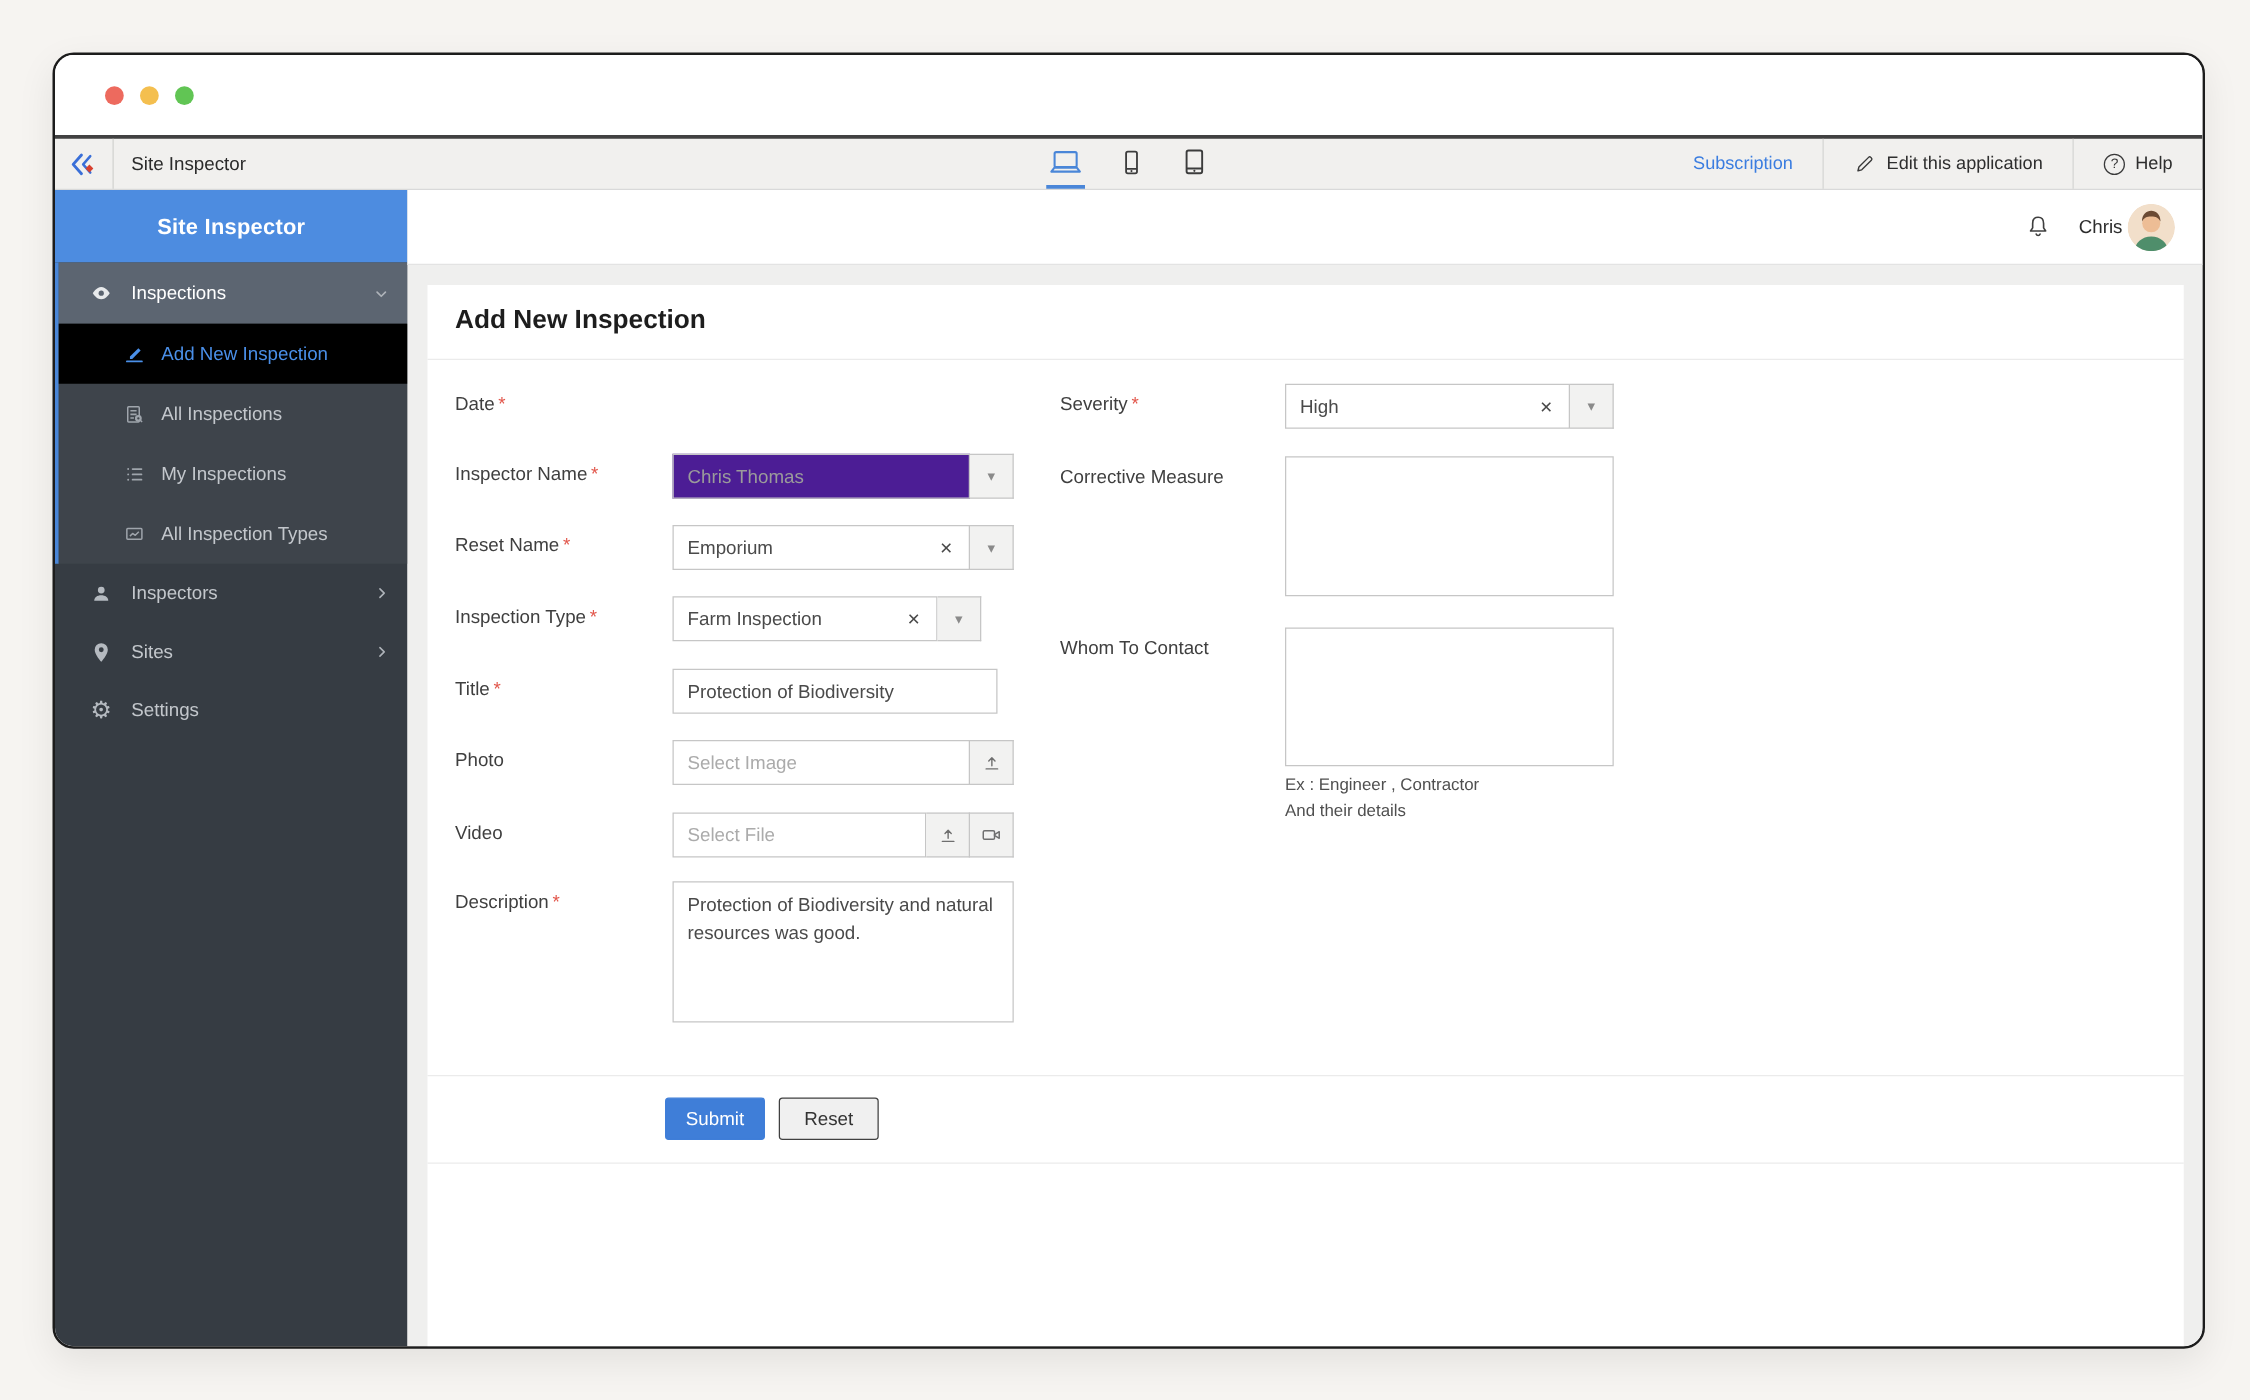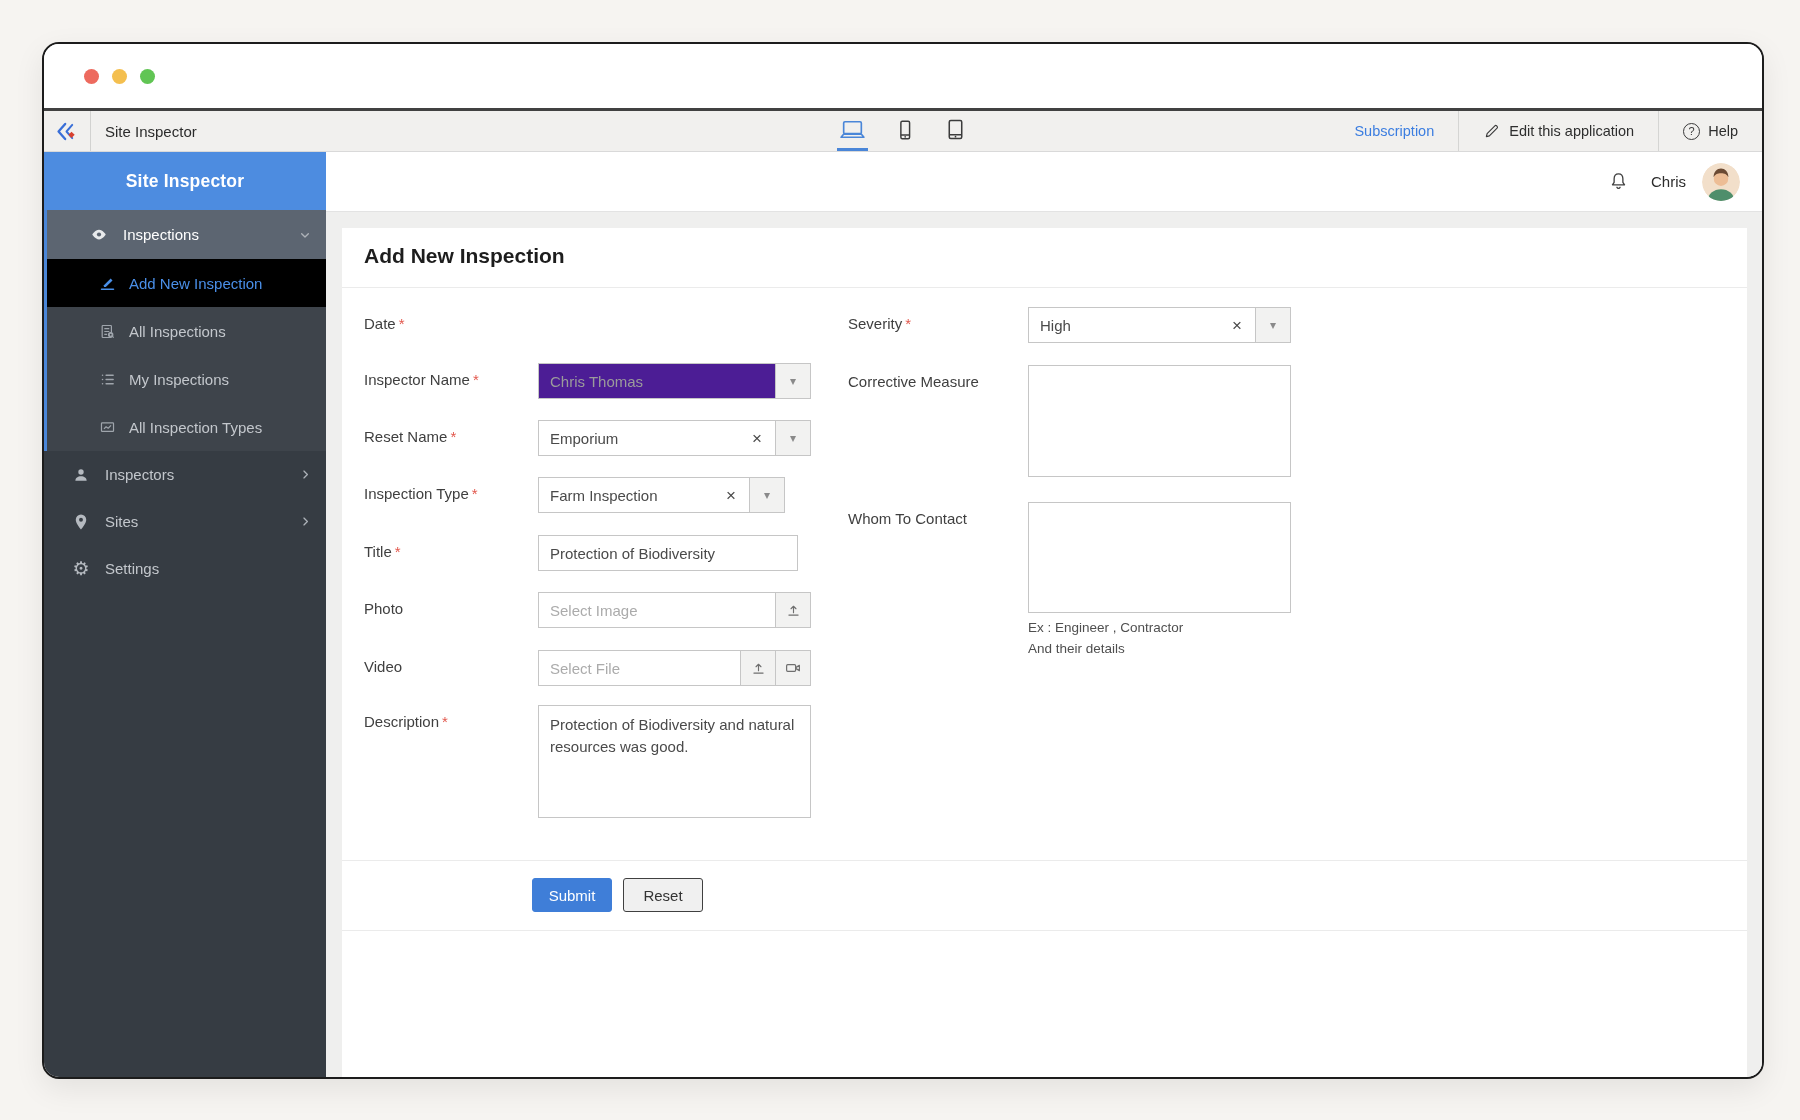--- a/index.html
+++ b/index.html
@@ -44,38 +44,38 @@
   .help-circle { width: 17px; height: 17px; border: 1.4px solid #3a3a3a; border-radius: 50%; font-size: 11px; line-height: 14px; text-align: center; color: #3a3a3a; display:inline-block; }
 
   
   .approw { flex: 1 1 auto; display: flex; min-height: 0; }
 
   
   .sidebar { width: 282px; flex: 0 0 auto; background: #363c43; display: flex; flex-direction: column; }
   .side-header { height: 58px; background: #4d8ce0; color: #fff; font-size: 17.5px; font-weight: 700; letter-spacing: .2px; display: flex; align-items: center; justify-content: center; }
   .nav-group-active { border-left: 3px solid #4a86d8; }
   .nav-item { display: flex; align-items: center; height: 49px; padding-left: 28px; color: #c3c7cc; font-size: 15px; cursor: pointer; }
-  .nav-group-active .nav-item { padding-left: 43px; }
+  .nav-group-active .nav-item { padding-left: 25px; }
   .nav-item .nav-icon { width: 18px; margin-right: 15px; display: flex; justify-content: center; color: #e8eaec; }
   .nav-item.parent-open { background: #5c6571; color: #fff; }
   .nav-chevron { margin-left: auto; margin-right: 13px; color: #aeb3b9; }
   .submenu { background: #3e444b; }
   .submenu .nav-item { height: 48px; padding-left: 52px; }
   .submenu .nav-item .nav-icon { width: 17px; margin-right: 13px; color: #9fa5ac; }
   .nav-item.active-sub { background: #000; color: #4a8fe8; }
   .nav-item.active-sub .nav-icon { color: #4a8fe8; }
   .nav-item.lower { height: 47px; }
   .nav-item.lower .nav-icon { color: #b5bac0; }
   .side-fill { flex: 1 1 auto; }
 
   
   .content { flex: 1 1 auto; display: flex; flex-direction: column; background: #efefee; min-width: 0; }
   .content-header { height: 60px; flex: 0 0 auto; background: #fff; border-bottom: 1px solid #e3e3e3; display: flex; align-items: center; justify-content: flex-end; padding-right: 22px; }
   .bell { color: #3f3f3f; margin-right: 22px; cursor: pointer; }
-  .profile { display: flex; align-items: center; gap: 16px; cursor: pointer; }
+  .profile { display: flex; align-items: center; gap: 4px; cursor: pointer; }
   .user-name { font-size: 15px; color: #2d2d2d; }
   .avatar { width: 38px; height: 38px; border-radius: 50%; overflow: hidden; flex: 0 0 auto; }
   .content-body { flex: 1 1 auto; padding: 16px 15px 0 16px; min-height: 0; }
   .card { background: #fff; height: 100%; position: relative; }
 
   .card-title { position: absolute; left: 22px; top: 16px; font-size: 21px; font-weight: 700; color: #1d1d1d; }
   .hline { position: absolute; left: 0; right: 0; height: 1px; background: #ebebeb; }
 
   
   .flabel { position: absolute; font-size: 15px; color: #3f3f3f; white-space: nowrap; }

